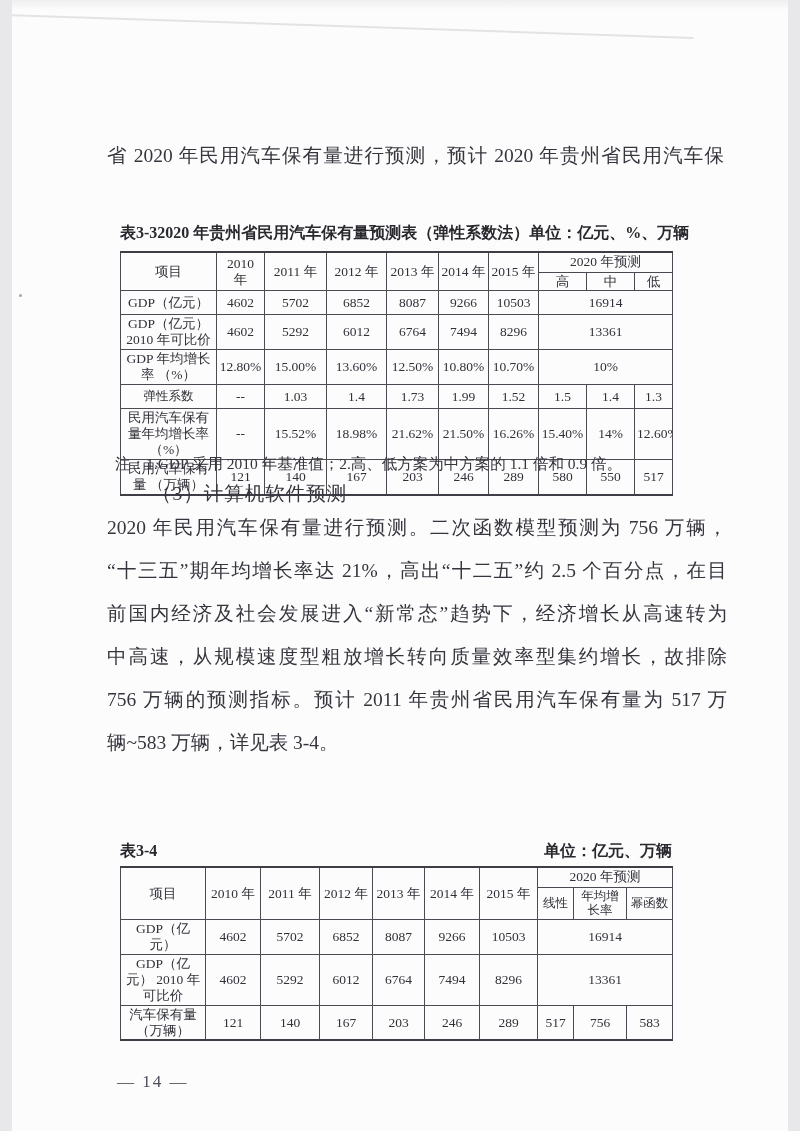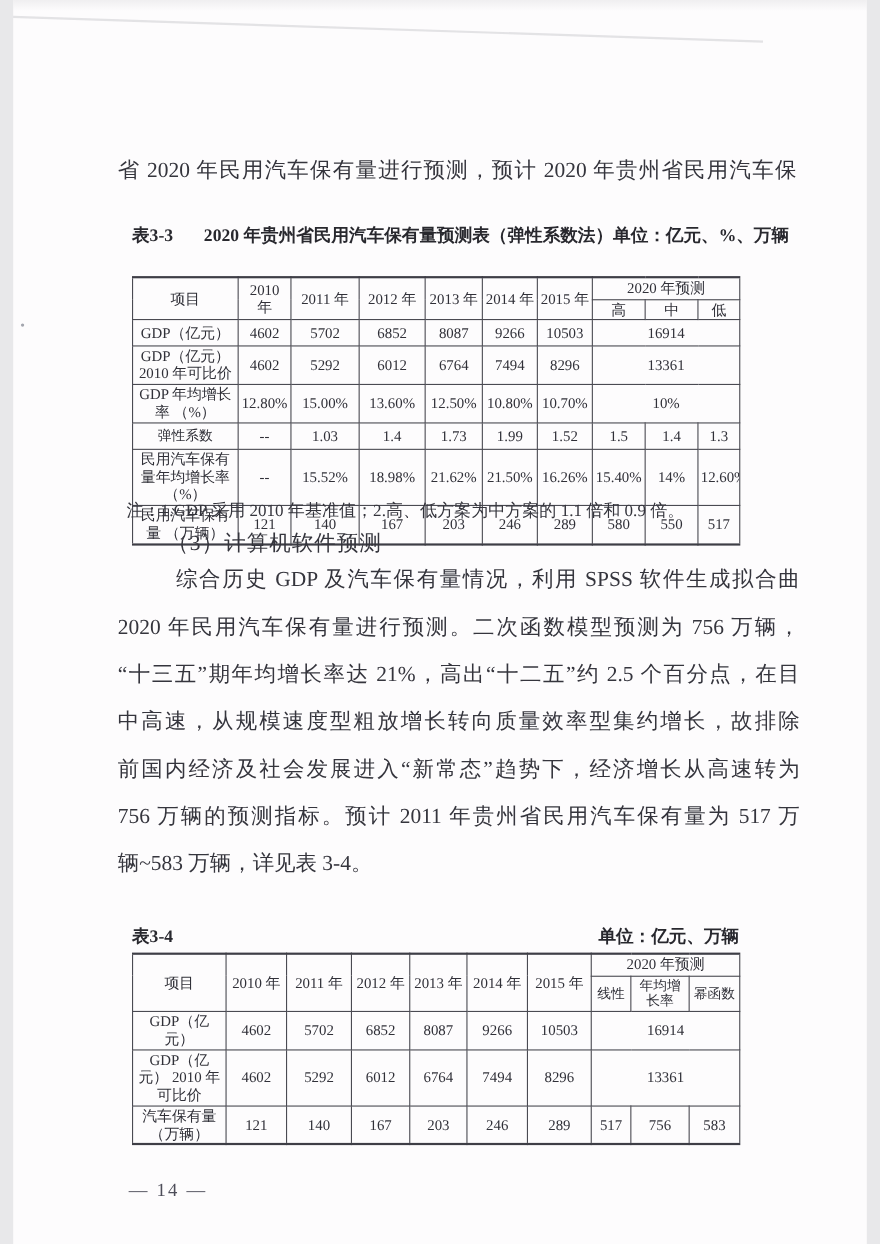--- a/index.html
+++ b/index.html
@@ -34,23 +34,23 @@
     font-size: 19.5px; line-height: 45px;
   }
   .jline { text-align: justify; text-align-last: justify; }
   .jline.short { text-align-last: left; }
   .caption {
     position: absolute; left: 108px; width: 552px;
     display: flex; align-items: baseline;
     font-weight: bold; font-size: 16px; color: #28282e;
     white-space: nowrap;
   }
-  .caption-1 { top: 204px; }
+  .caption-1 { top: 223px; }
   .caption-2 { top: 841px; }
-  .caption .cap-title { margin-left: 28px; }
+  .caption .cap-title { }
   .caption .cap-unit { margin-left: auto; }
   
   table.doc-table {
     position: absolute; left: 108px; width: 552px;
     border-collapse: collapse; table-layout: fixed;
     font-size: 13.5px; color: #303038;
     border-top: 2.5px solid #3e3e46; border-bottom: 2.5px solid #3e3e46;
   }
   .table-1 { top: 251px; }
   .table-2 { top: 866px; }
@@ -198,25 +198,24 @@
       <td class="tall">517</td>
     </tr>
   </tbody>
     </table>
 
   <div class="note">注：1.GDP 采用 2010 年基准值；2.高、低方案为中方案的 1.1 倍和 0.9 倍。</div>
 
   <div class="section-heading">（3）计算机软件预测</div>
 
   <div class="body-para">
-    <div class="jline indent">综合历史 GDP 及汽车保有量情况，利用 SPSS 软件生成拟合曲</div>
     <div class="jline">2020 年民用汽车保有量进行预测。二次函数模型预测为 756 万辆，</div>
     <div class="jline">“十三五”期年均增长率达 21%，高出“十二五”约 2.5 个百分点，在目</div>
+    <div class="jline">前国内经济及社会发展进入“新常态”趋势下，经济增长从高速转为</div>
     <div class="jline">中高速，从规模速度型粗放增长转向质量效率型集约增长，故排除</div>
-    <div class="jline">前国内经济及社会发展进入“新常态”趋势下，经济增长从高速转为</div>
     <div class="jline">756 万辆的预测指标。预计 2011 年贵州省民用汽车保有量为 517 万</div>
     <div class="jline short">辆~583 万辆，详见表 3-4。</div>
   </div>
 
   <div class="caption caption-2">
     <span class="cap-tag">表3-4</span>
     <span class="cap-unit">单位：亿元、万辆</span>
   </div>
 
   <table class="doc-table table-2">

